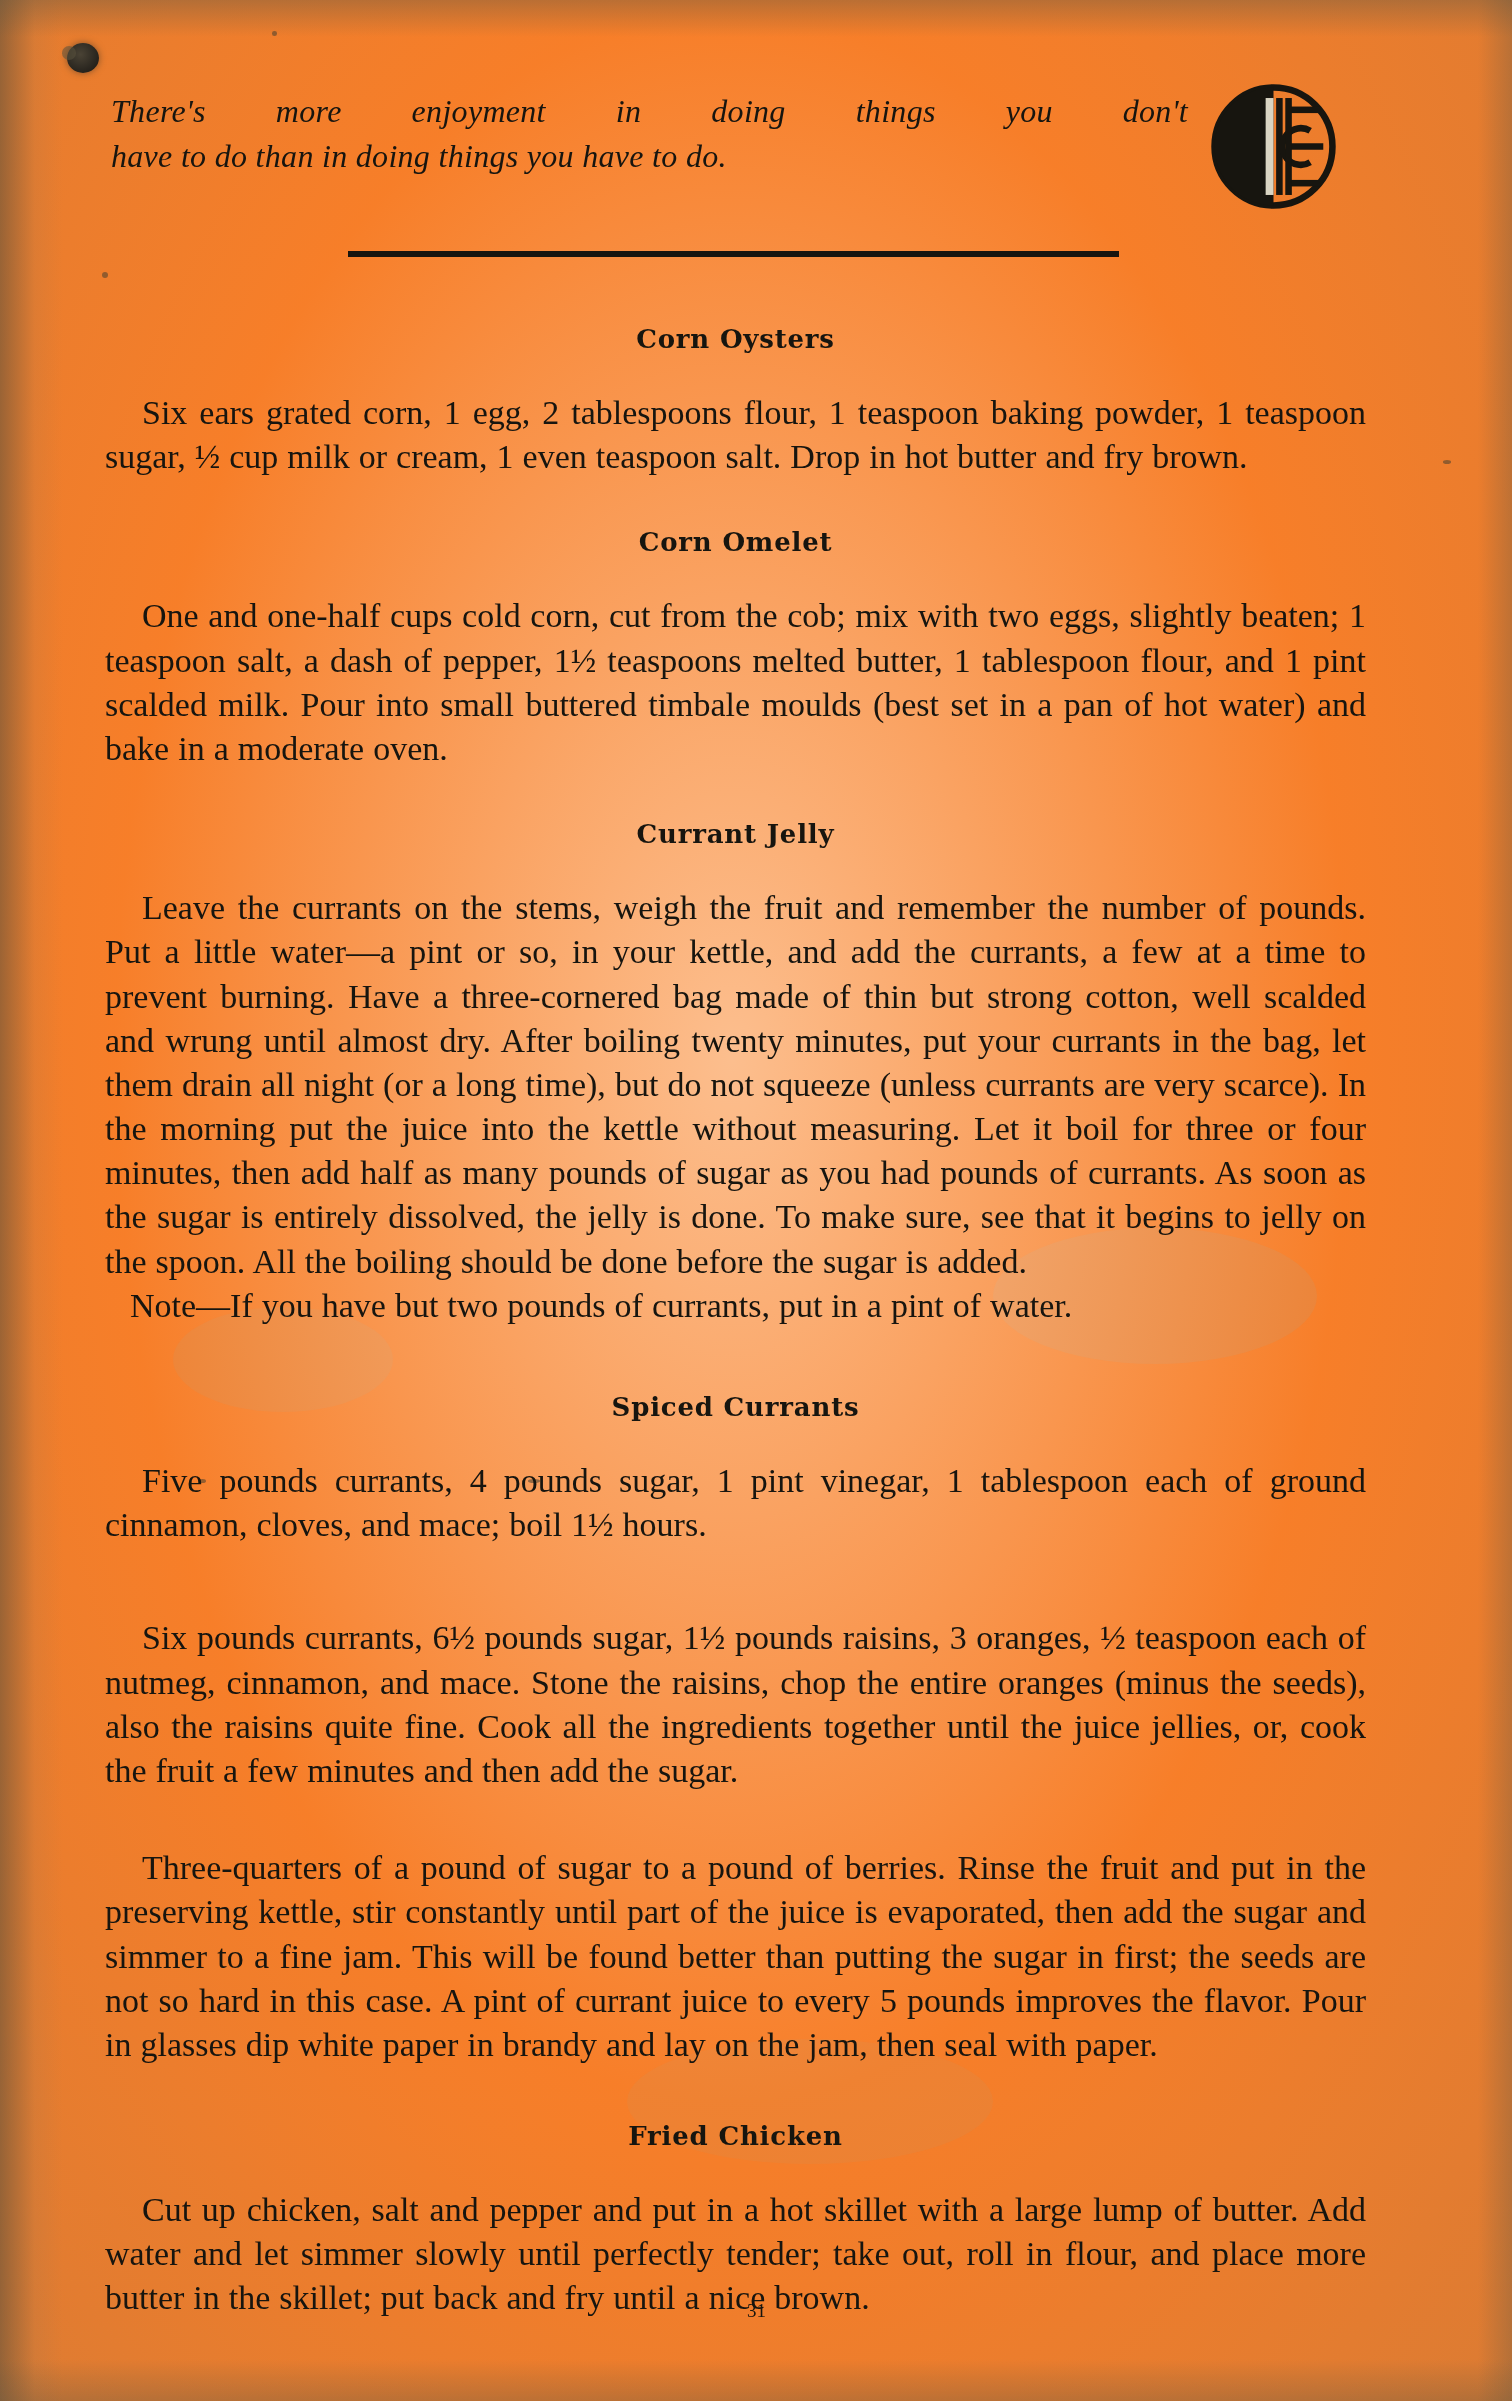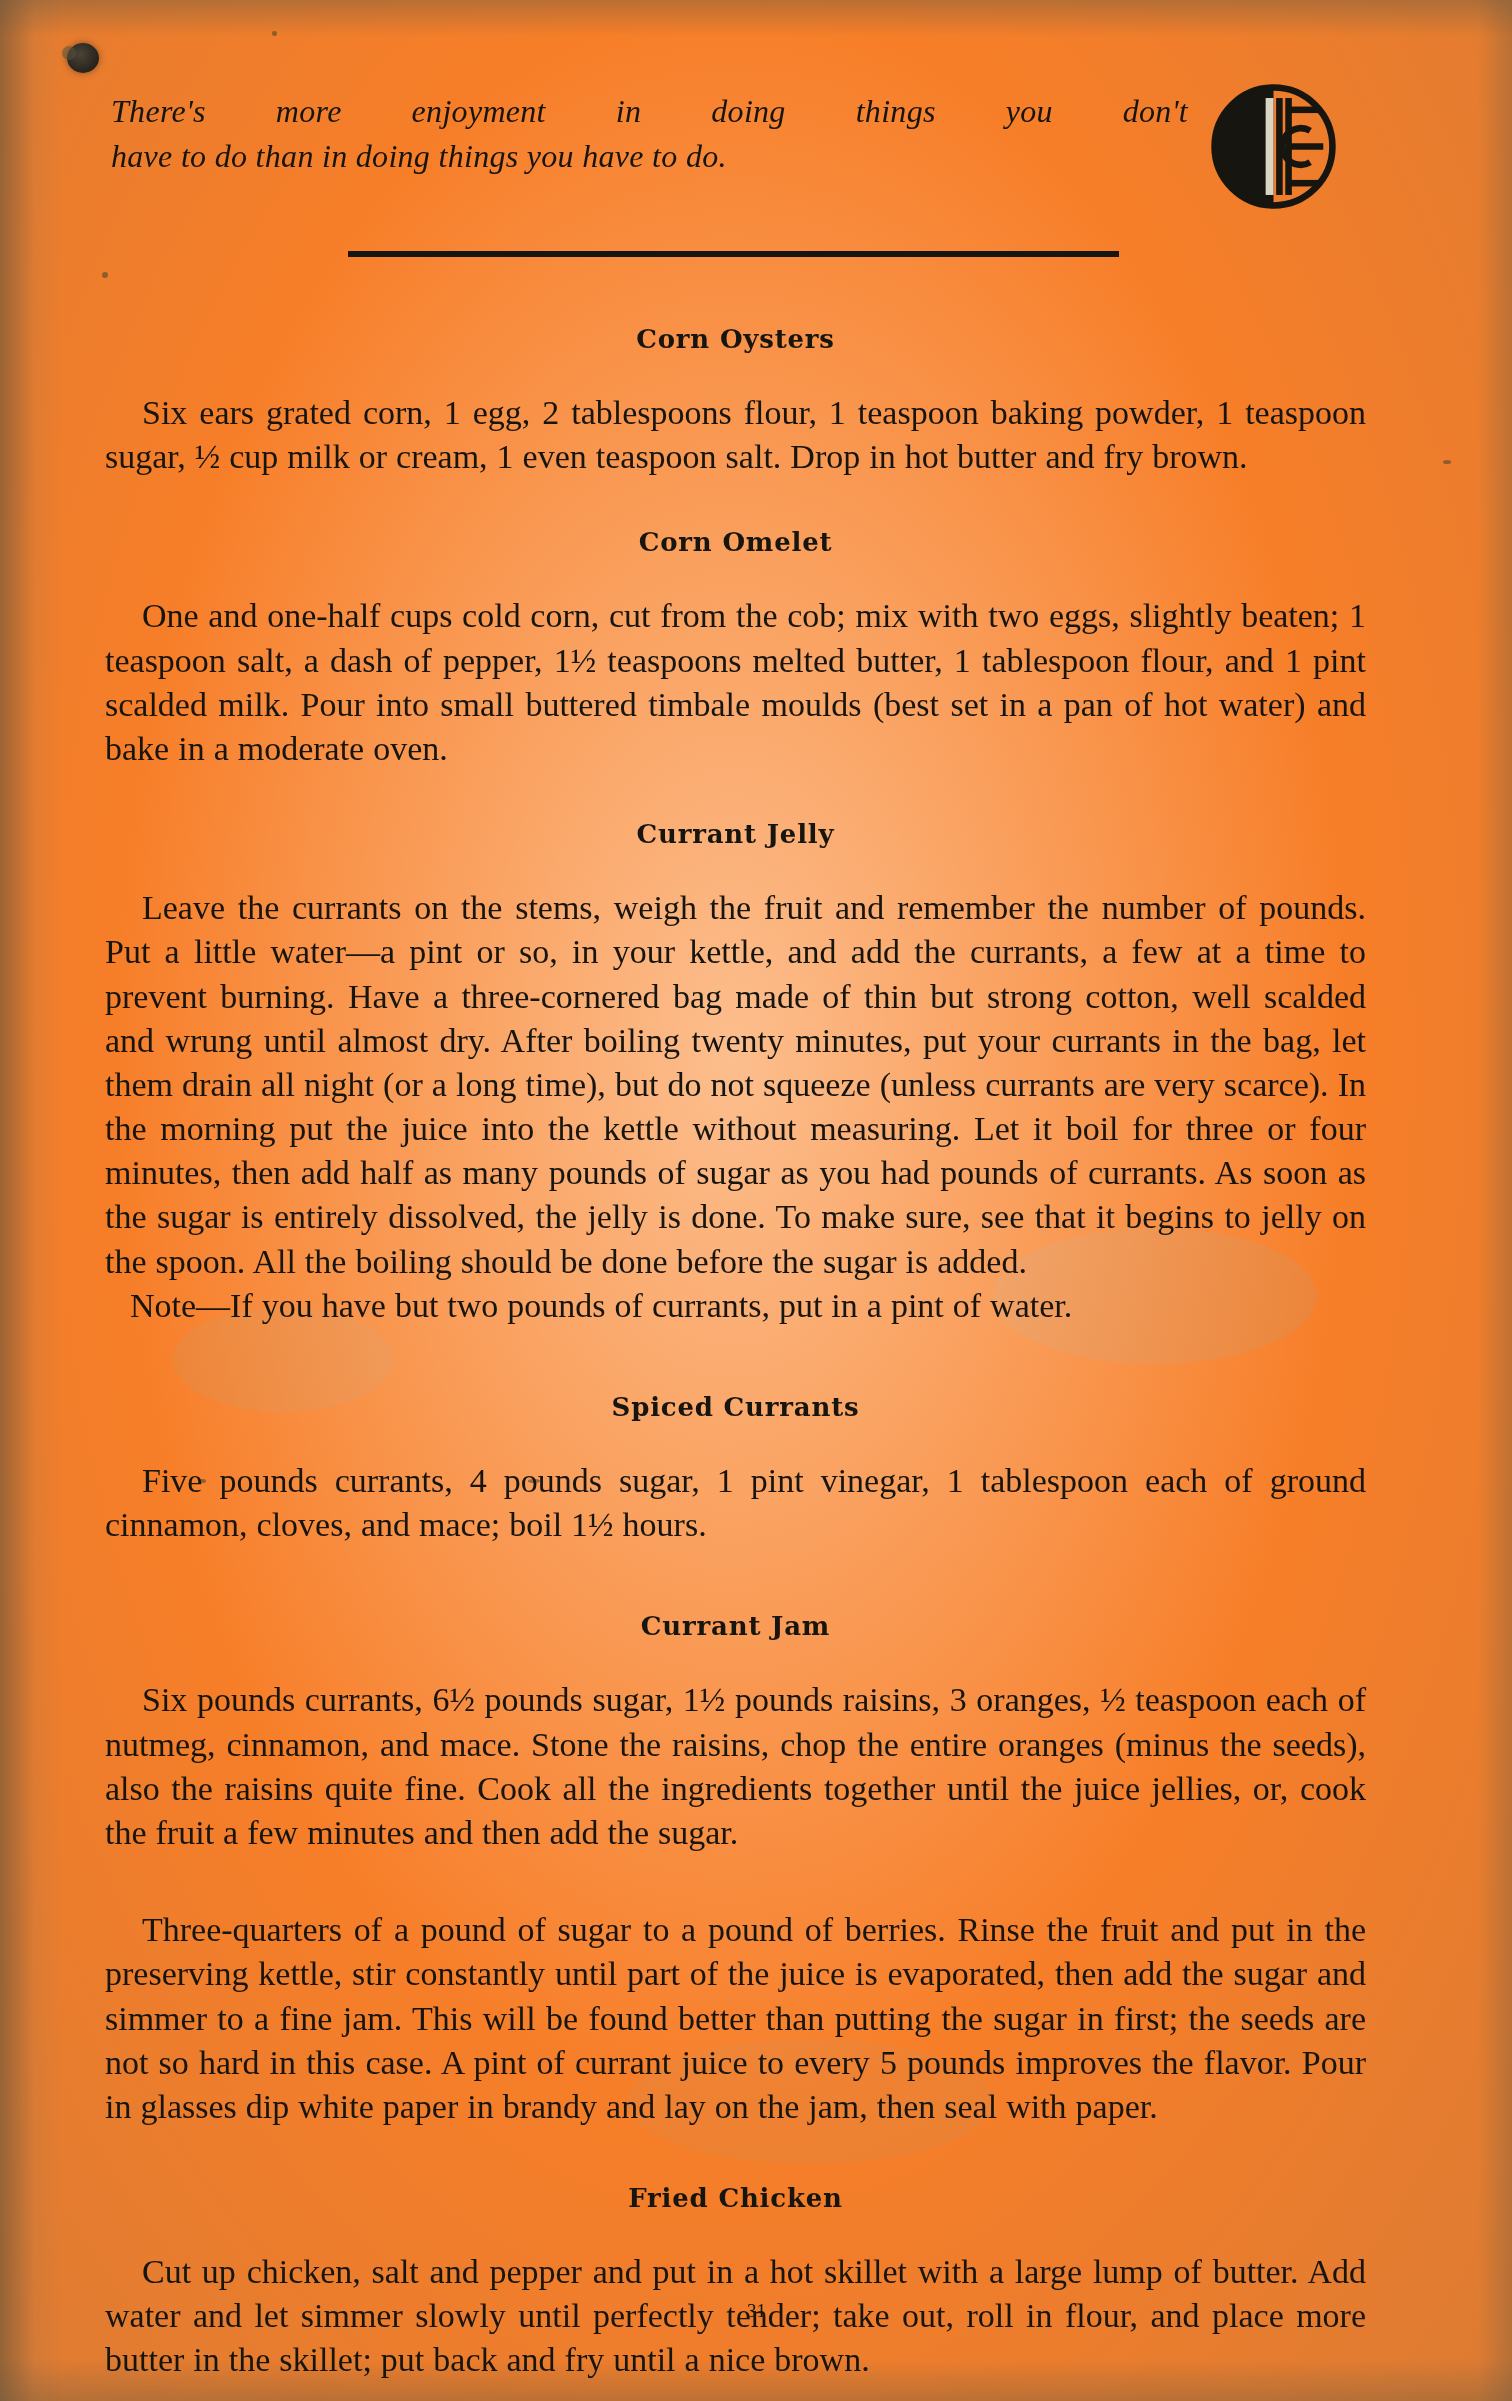--- a/index.html
+++ b/index.html
@@ -252,21 +252,20 @@
       <div class="sp-after-title"></div>
       <p class="recipe-body">Leave the currants on the stems, weigh the fruit and remember the number of pounds.  Put a little water—a pint or so, in your kettle, and add the currants, a few at a time to prevent burning.  Have a three-cornered bag made of thin but strong cotton, well scalded and wrung until almost dry.  After boiling twenty minutes, put your currants in the bag, let them drain all night (or a long time), but do not squeeze (unless currants are very scarce).  In the morning put the juice into the kettle without measuring.  Let it boil for three or four minutes, then add half as many pounds of sugar as you had pounds of currants.  As soon as the sugar is entirely dissolved, the jelly is done.  To make sure, see that it begins to jelly on the spoon.  All the boiling should be done before the sugar is added.</p>
       <p class="recipe-body note">Note—If you have but two pounds of currants, put in a pint of water.</p>
 
       <div class="sp-before-title" style="height:48px;"></div>
       <h2 class="recipe-title">Spiced Currants</h2>
       <div class="sp-after-title"></div>
       <p class="recipe-body">Five pounds currants, 4 pounds sugar, 1 pint vinegar, 1 tablespoon each of ground cinnamon, cloves, and mace; boil 1½ hours.</p>
 
       <div class="sp-before-title" style="height:48px;"></div>
-      <h2 class="recipe-title">Currant Jam</h2>
       <div class="sp-after-title"></div>
       <p class="recipe-body">Six pounds currants, 6½ pounds sugar, 1½ pounds raisins, 3 oranges, ½ teaspoon each of nutmeg, cinnamon, and mace.  Stone the raisins, chop the entire oranges (minus the seeds), also the raisins quite fine.  Cook all the ingredients together until the juice jellies, or, cook the fruit a few minutes and then add the sugar.</p>
 
       <div class="sp-before-title"></div>
       <div class="sp-after-title"></div>
       <p class="recipe-body">Three-quarters of a pound of sugar to a pound of berries.  Rinse the fruit and put in the preserving kettle, stir constantly until part of the juice is evaporated, then add the sugar and simmer to a fine jam.  This will be found better than putting the sugar in first; the seeds are not so hard in this case.  A pint of currant juice to every 5 pounds improves the flavor.  Pour in glasses dip white paper in brandy and lay on the jam, then seal with paper.</p>
 
       <div class="sp-before-title" style="height:38px;"></div>
       <h2 class="recipe-title">Fried Chicken</h2>
       <div class="sp-after-title"></div>

